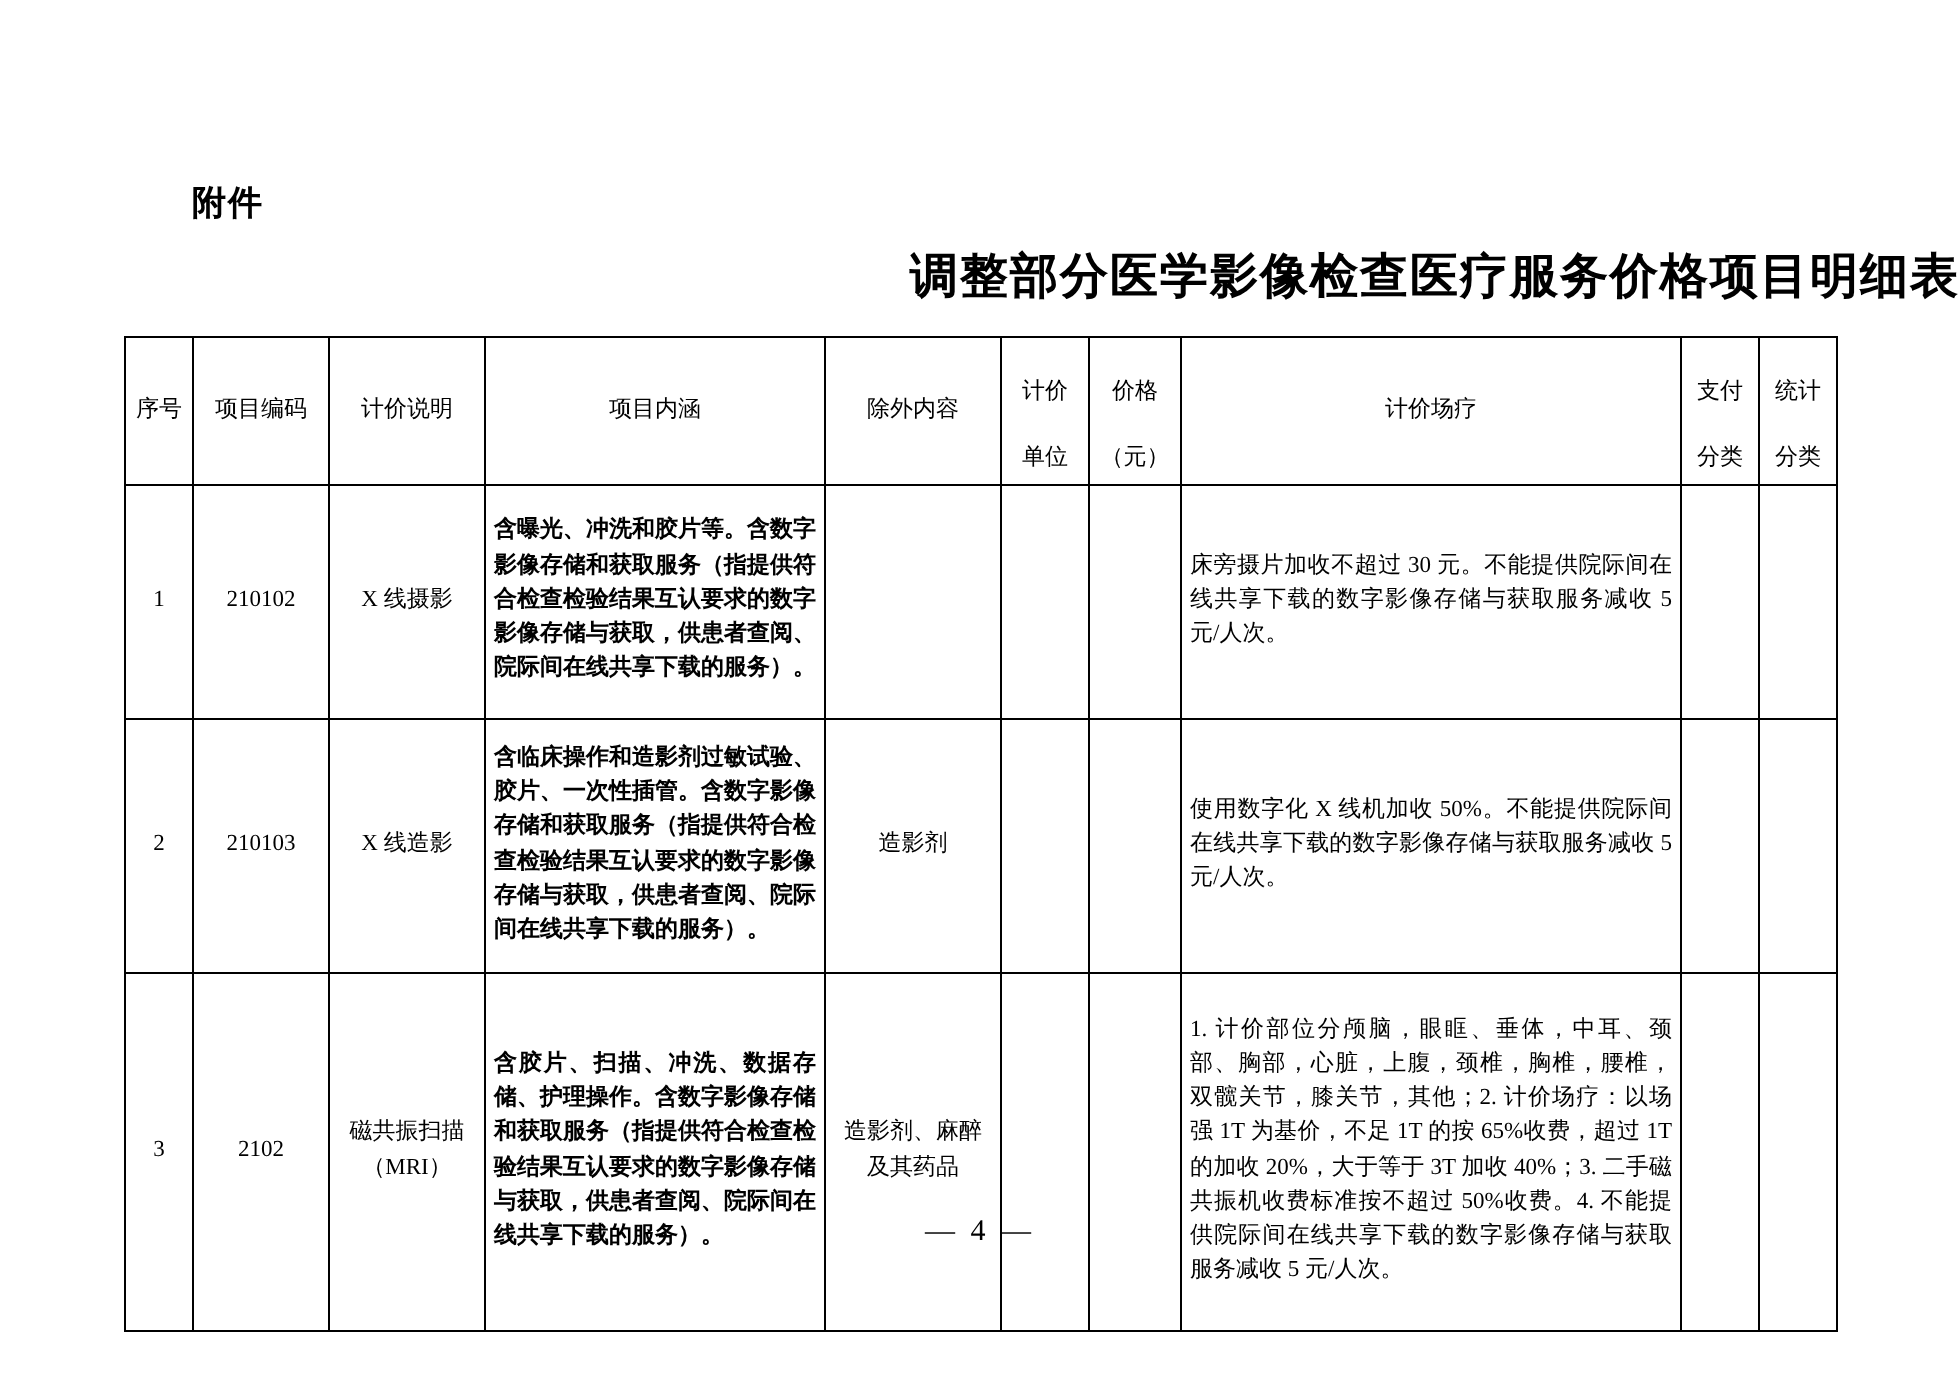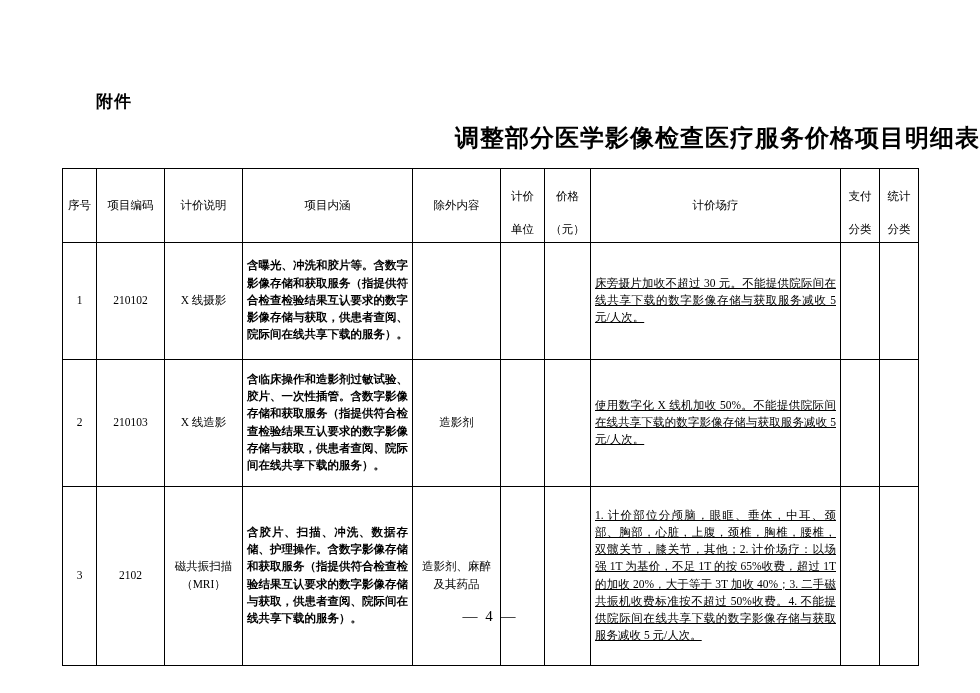--- a/index.html
+++ b/index.html
@@ -67,21 +67,20 @@
     text-align: center;
   }
   td.c-content, td.c-desc {
     text-align: justify;
     text-align-last: left;
     padding-left: 6px;
     padding-right: 6px;
   }
   td.c-desc {
     line-height: 1.75;
-    text-decoration: underline;
   }
   td.c-content {
     line-height: 1.65;
     font-weight: bold;
   }
   .row-1 td { height: 110px; }
   .row-2 td { height: 120px; margin-left: 27px; }
   .row-3 td { height: 172px; }
   .page-number {
     position: absolute;

